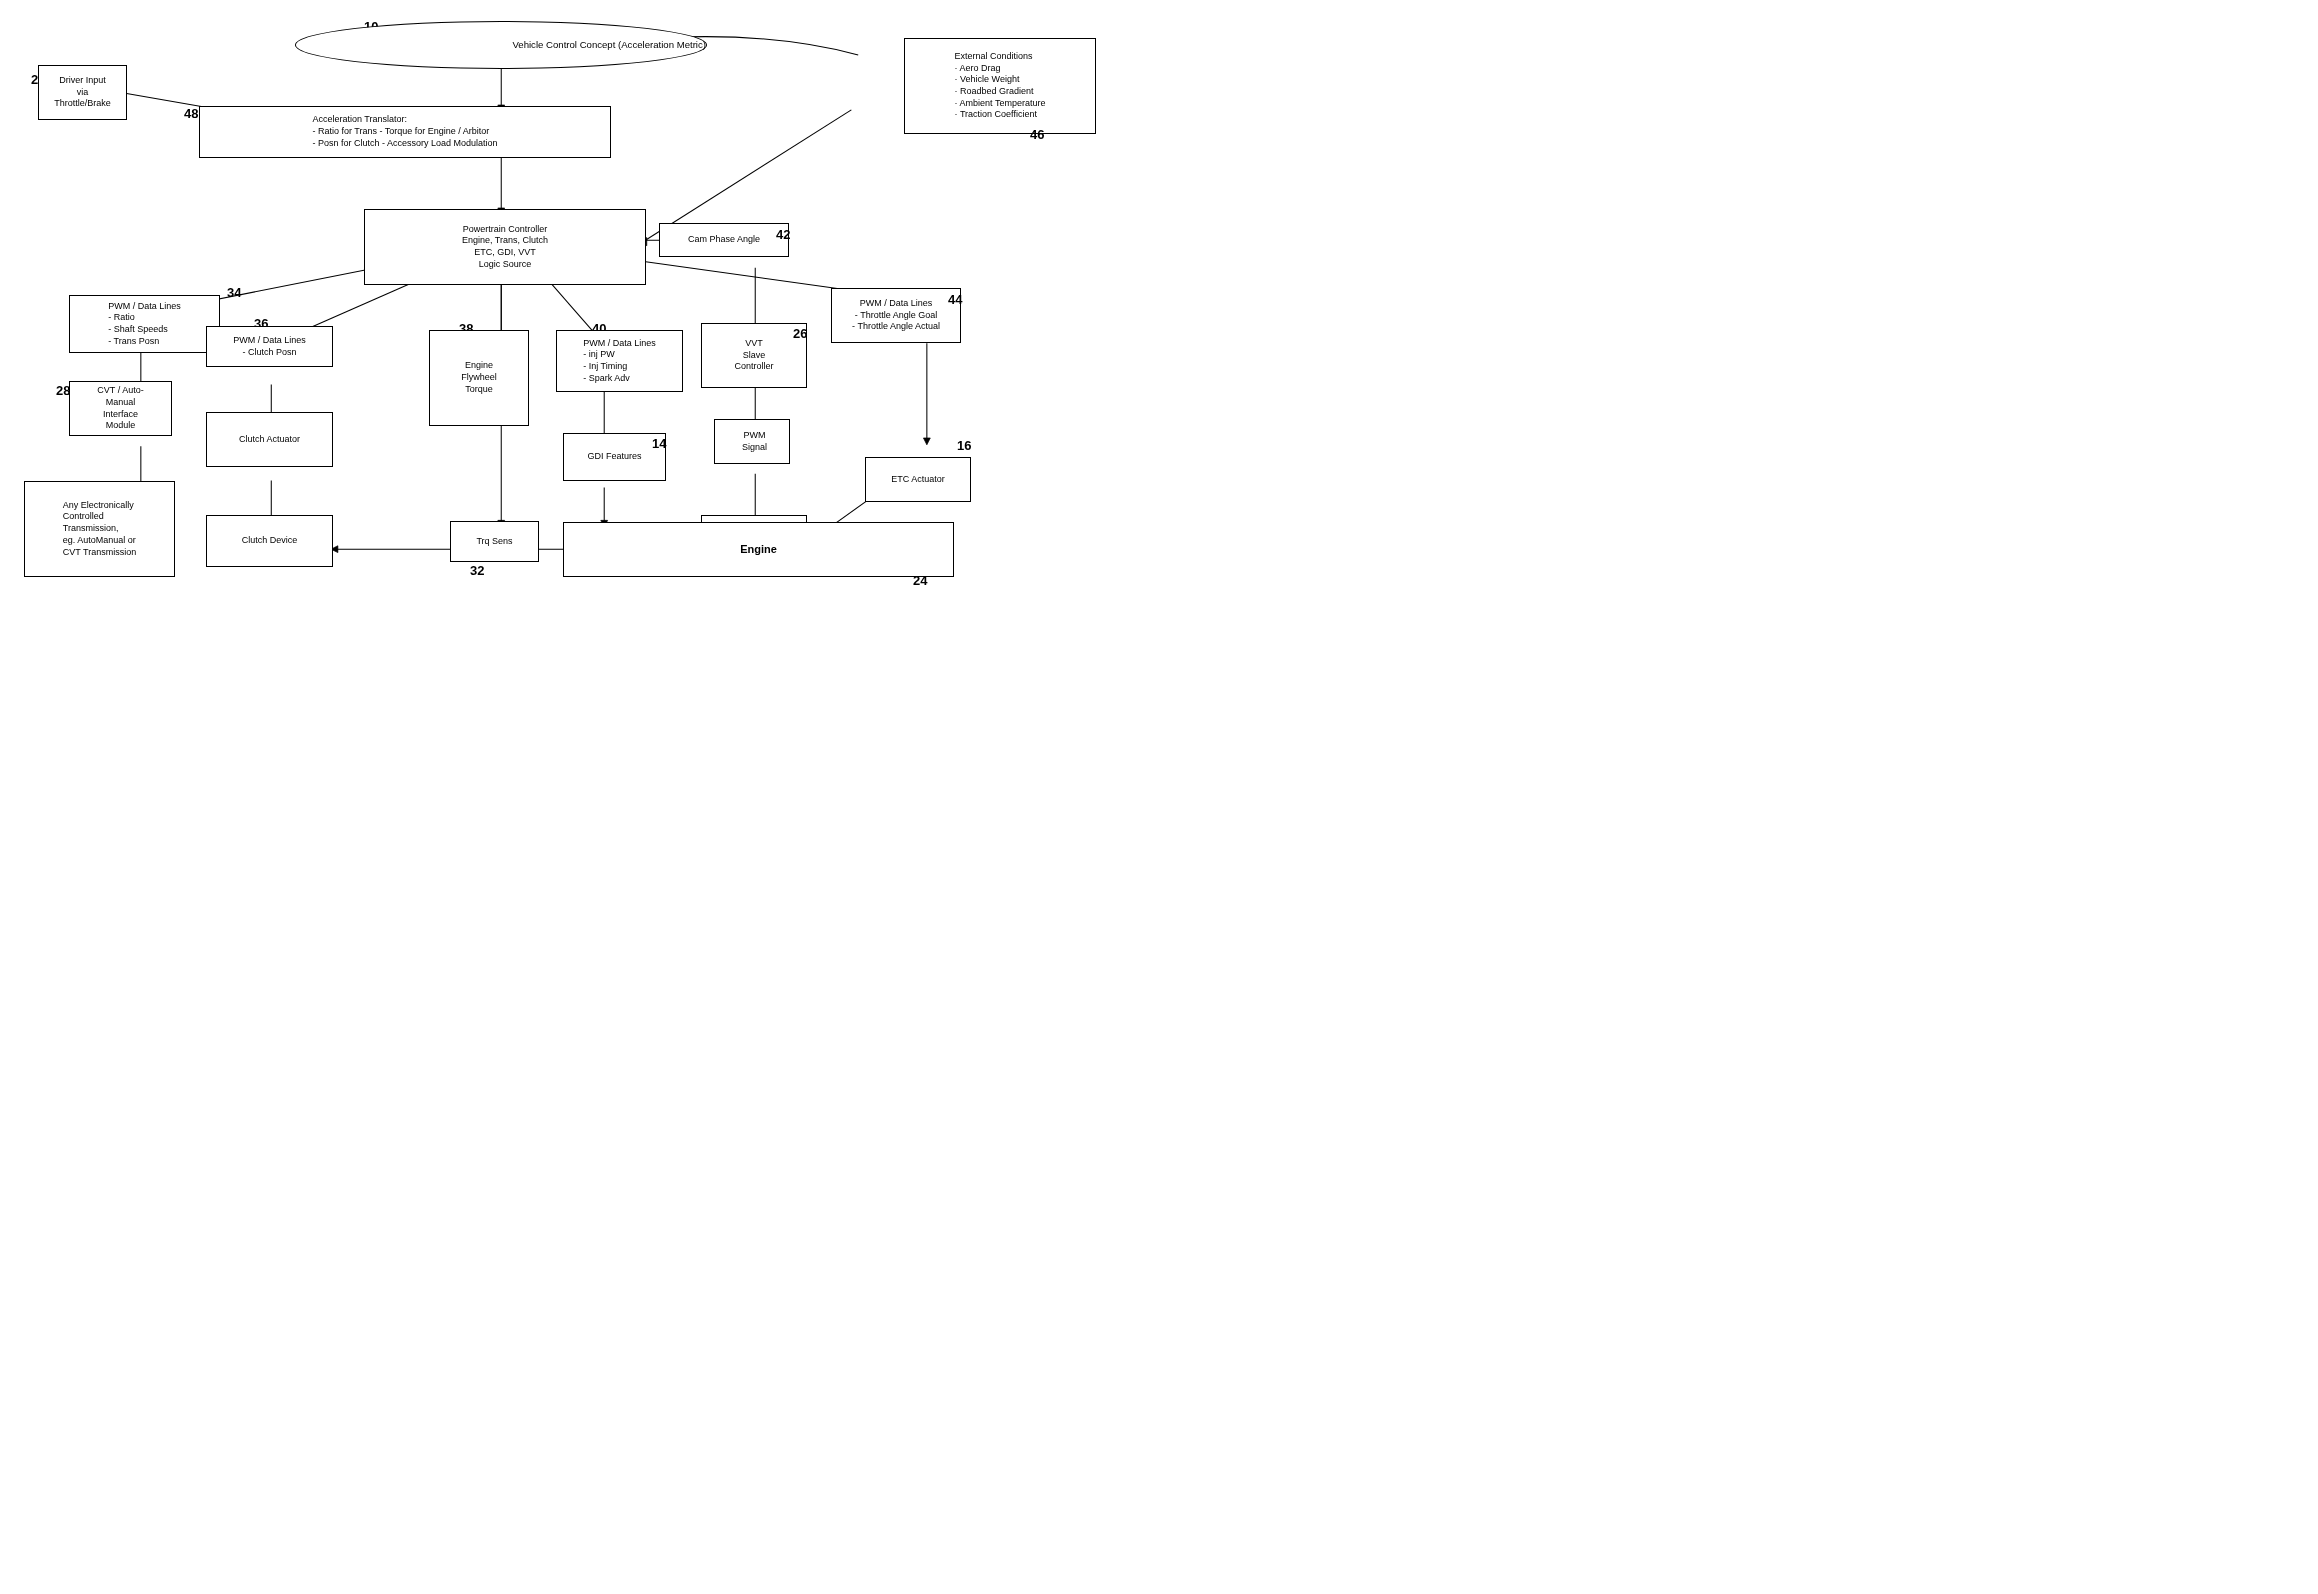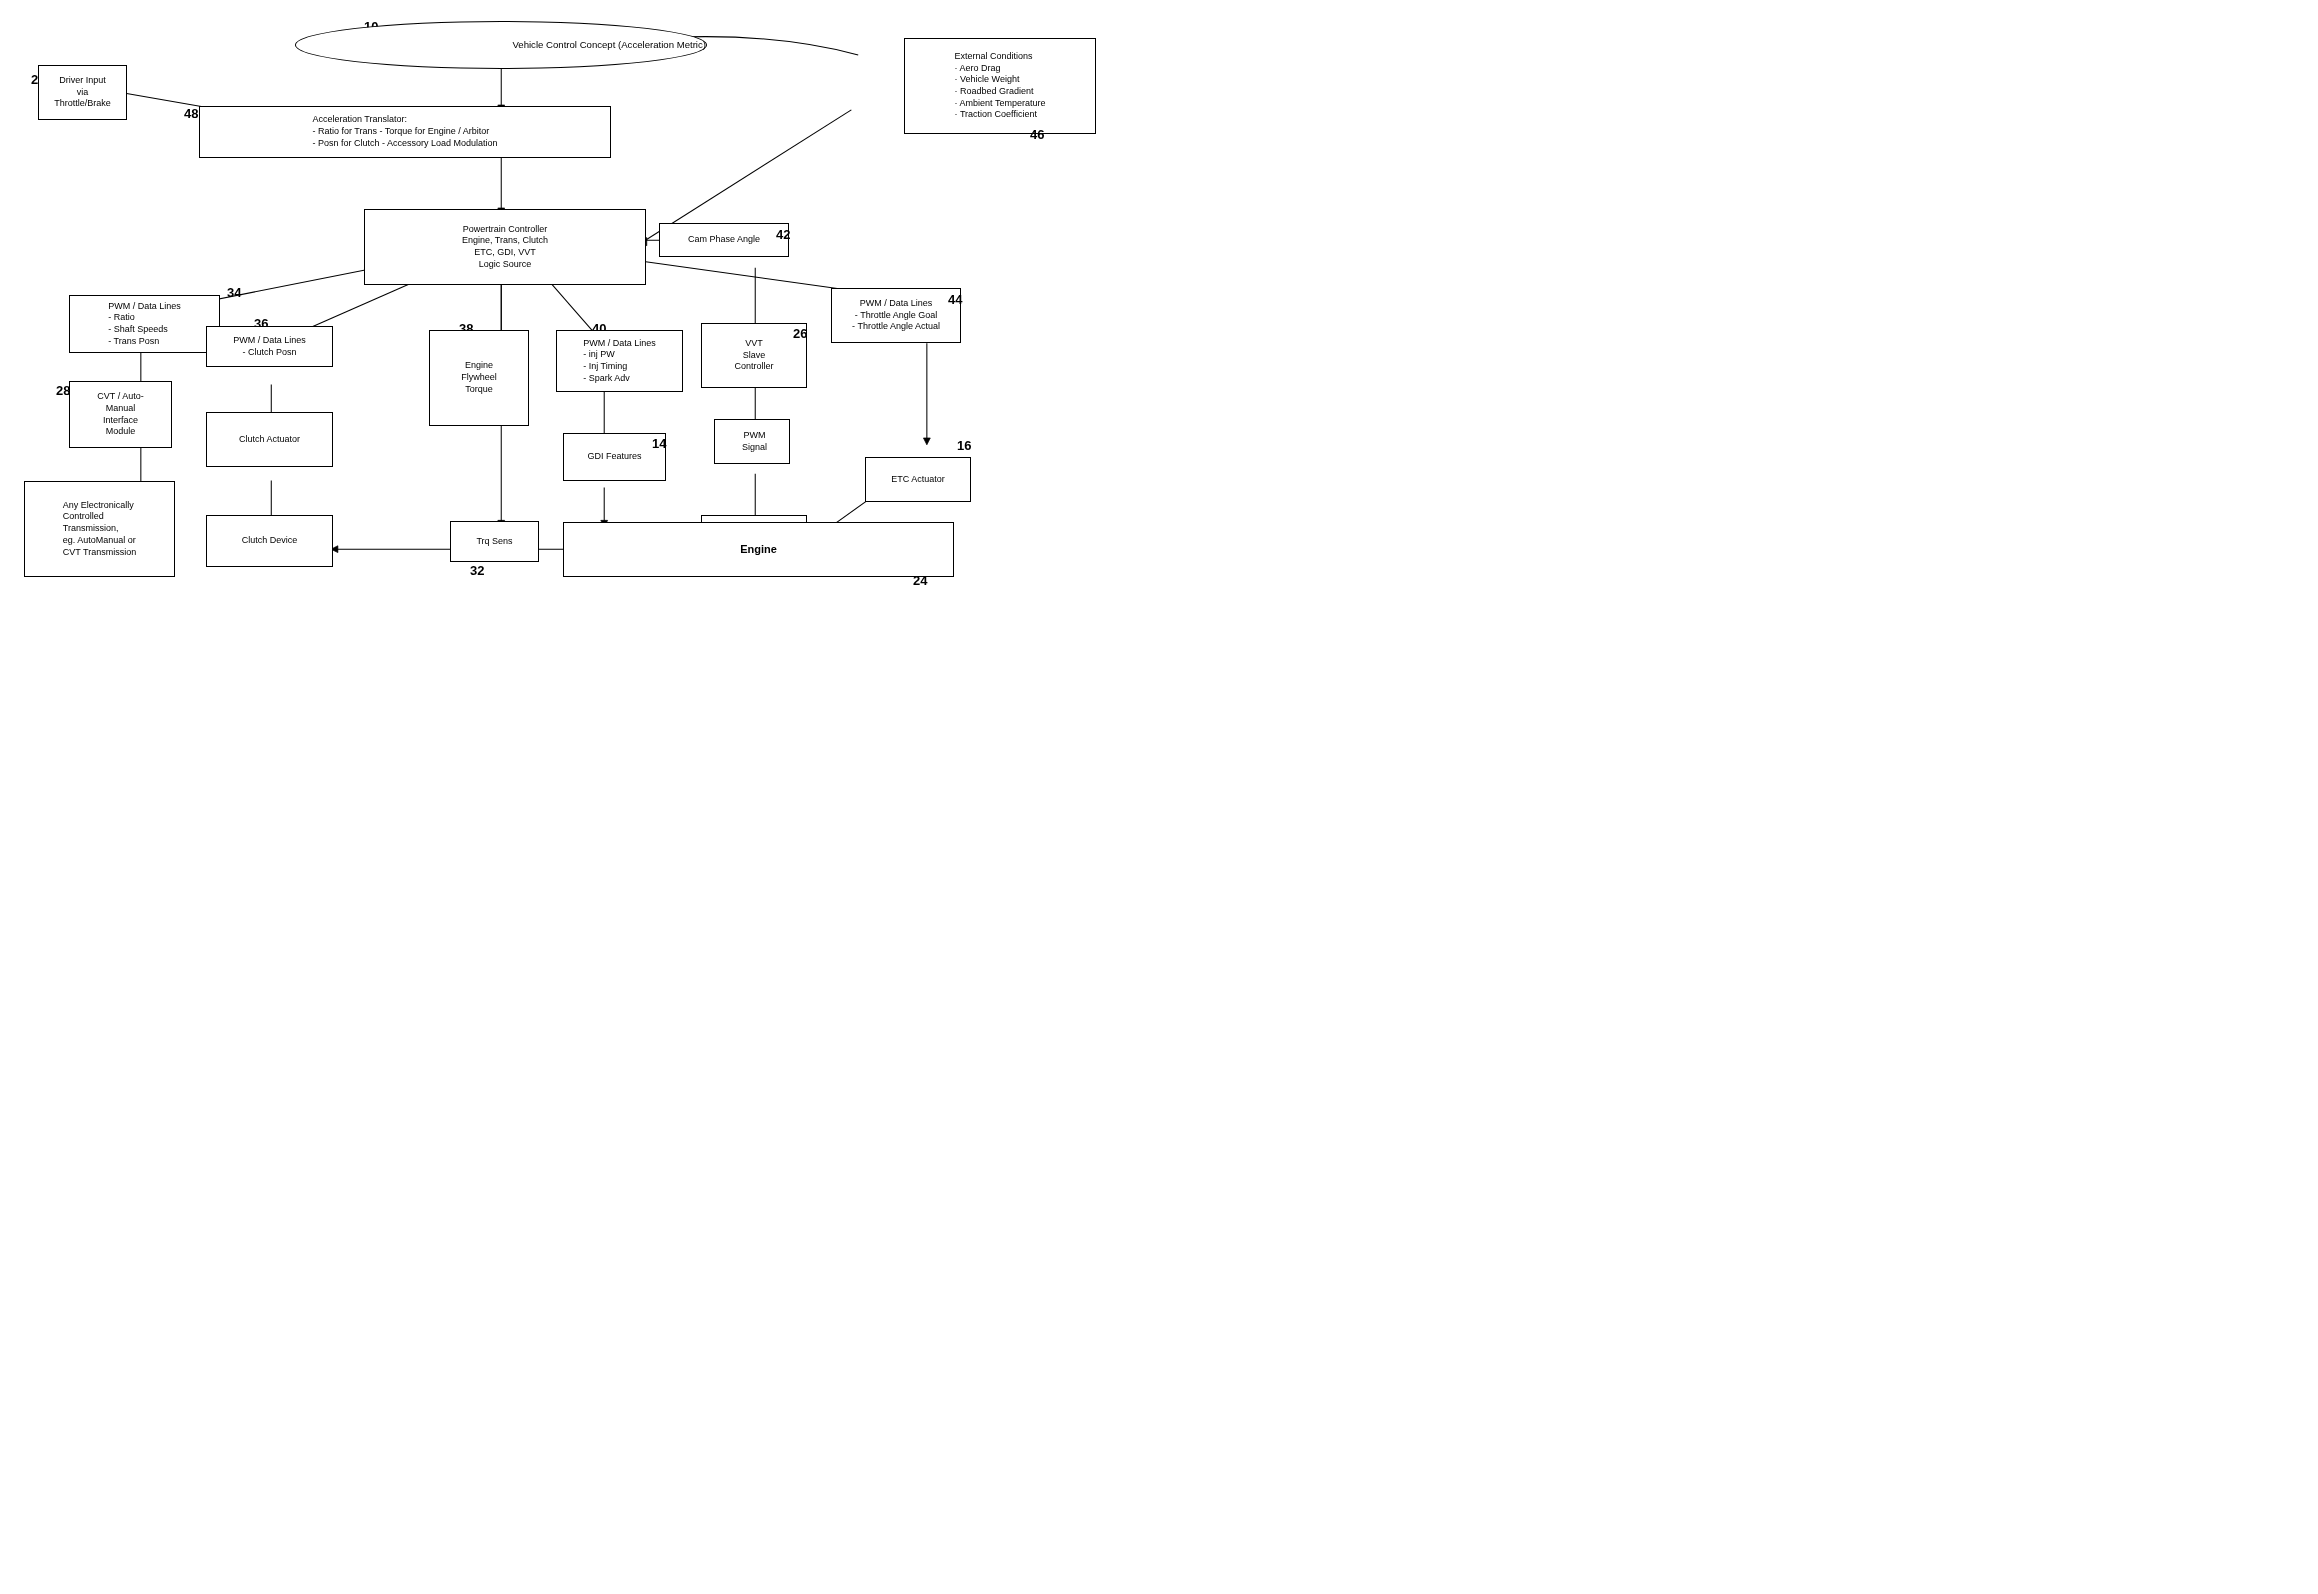--- a/index.html
+++ b/index.html
@@ -227,21 +227,21 @@
 
   <div class="box box-left" style="left:556px; top:330px; width:127px; height:62px;">
     <span style="white-space:pre-line; font-size:9px;">PWM / Data Lines
 - inj PW
 - Inj Timing
 - Spark Adv</span>
   </div>
 
   <span class="label" style="left:56px; top:383px;">28</span>
 
-  <div class="box" style="left:69px; top:381px; width:103px; height:67px;">
+  <div class="box" style="left:69px; top:381px; width:103px; height:55px;">
     <span style="white-space:pre-line;">CVT / Auto-
 Manual
 Interface
 Module</span>
   </div>
 
   <div class="box" style="left:701px; top:323px; width:106px; height:65px;">
     <span style="white-space:pre-line;">VVT
 Slave
 Controller</span>

